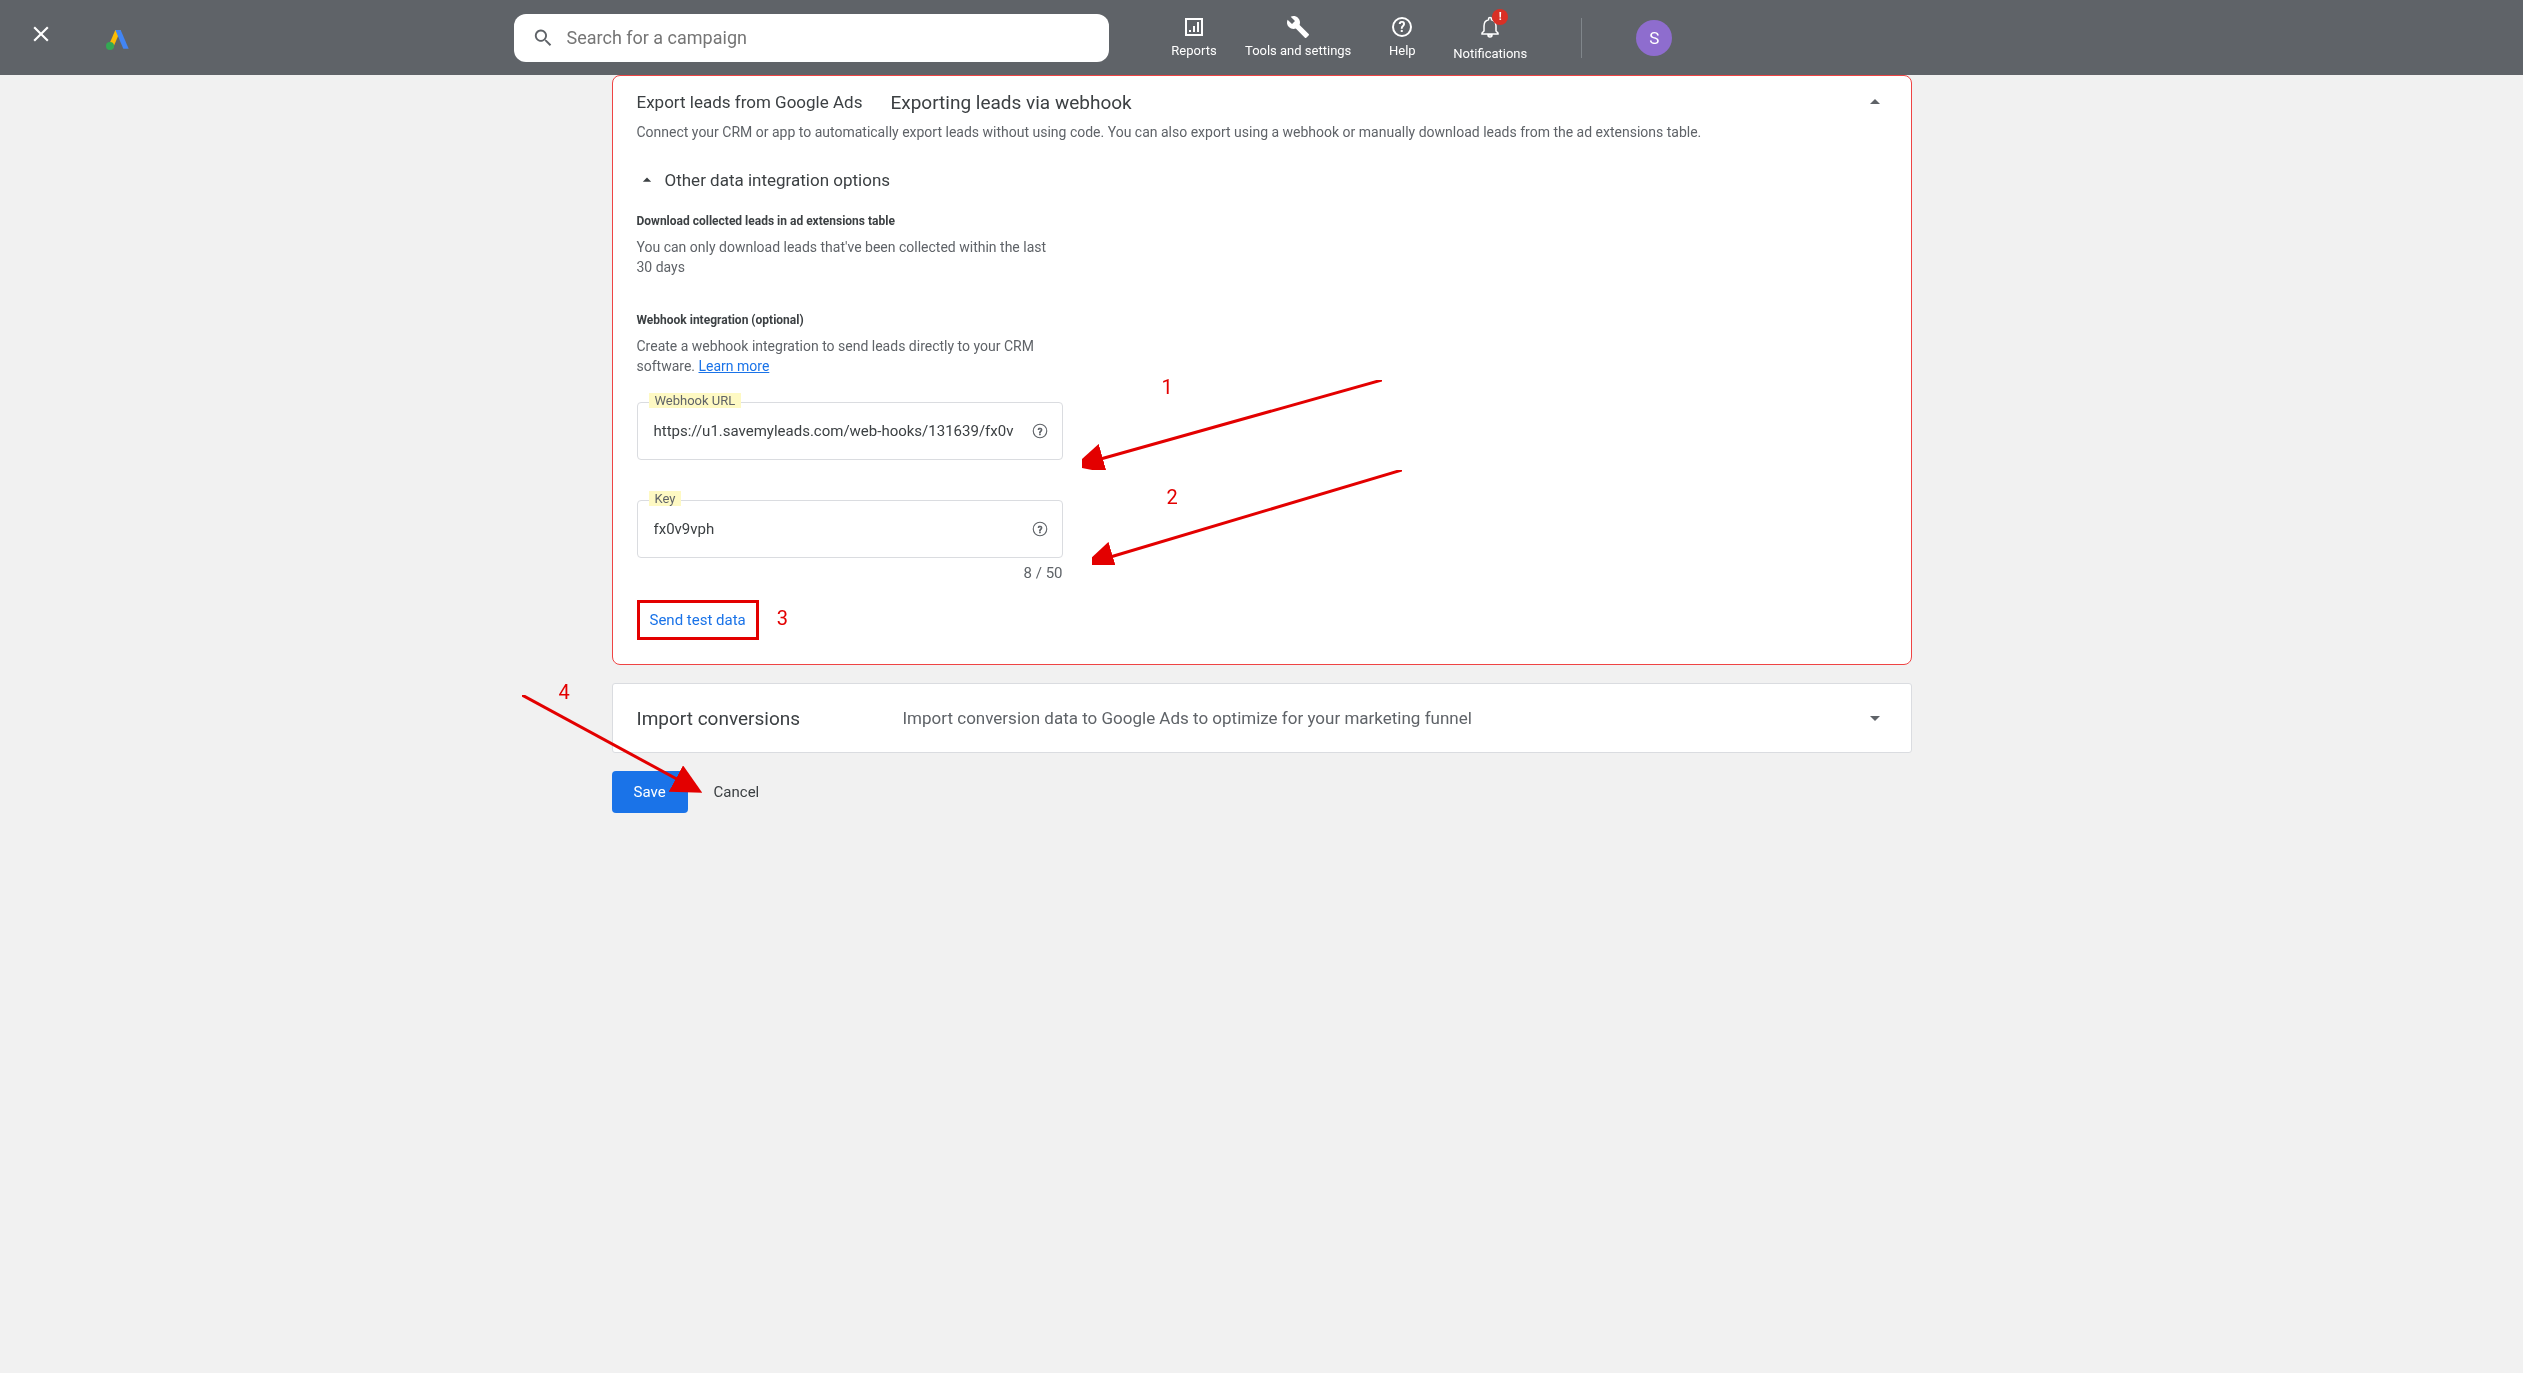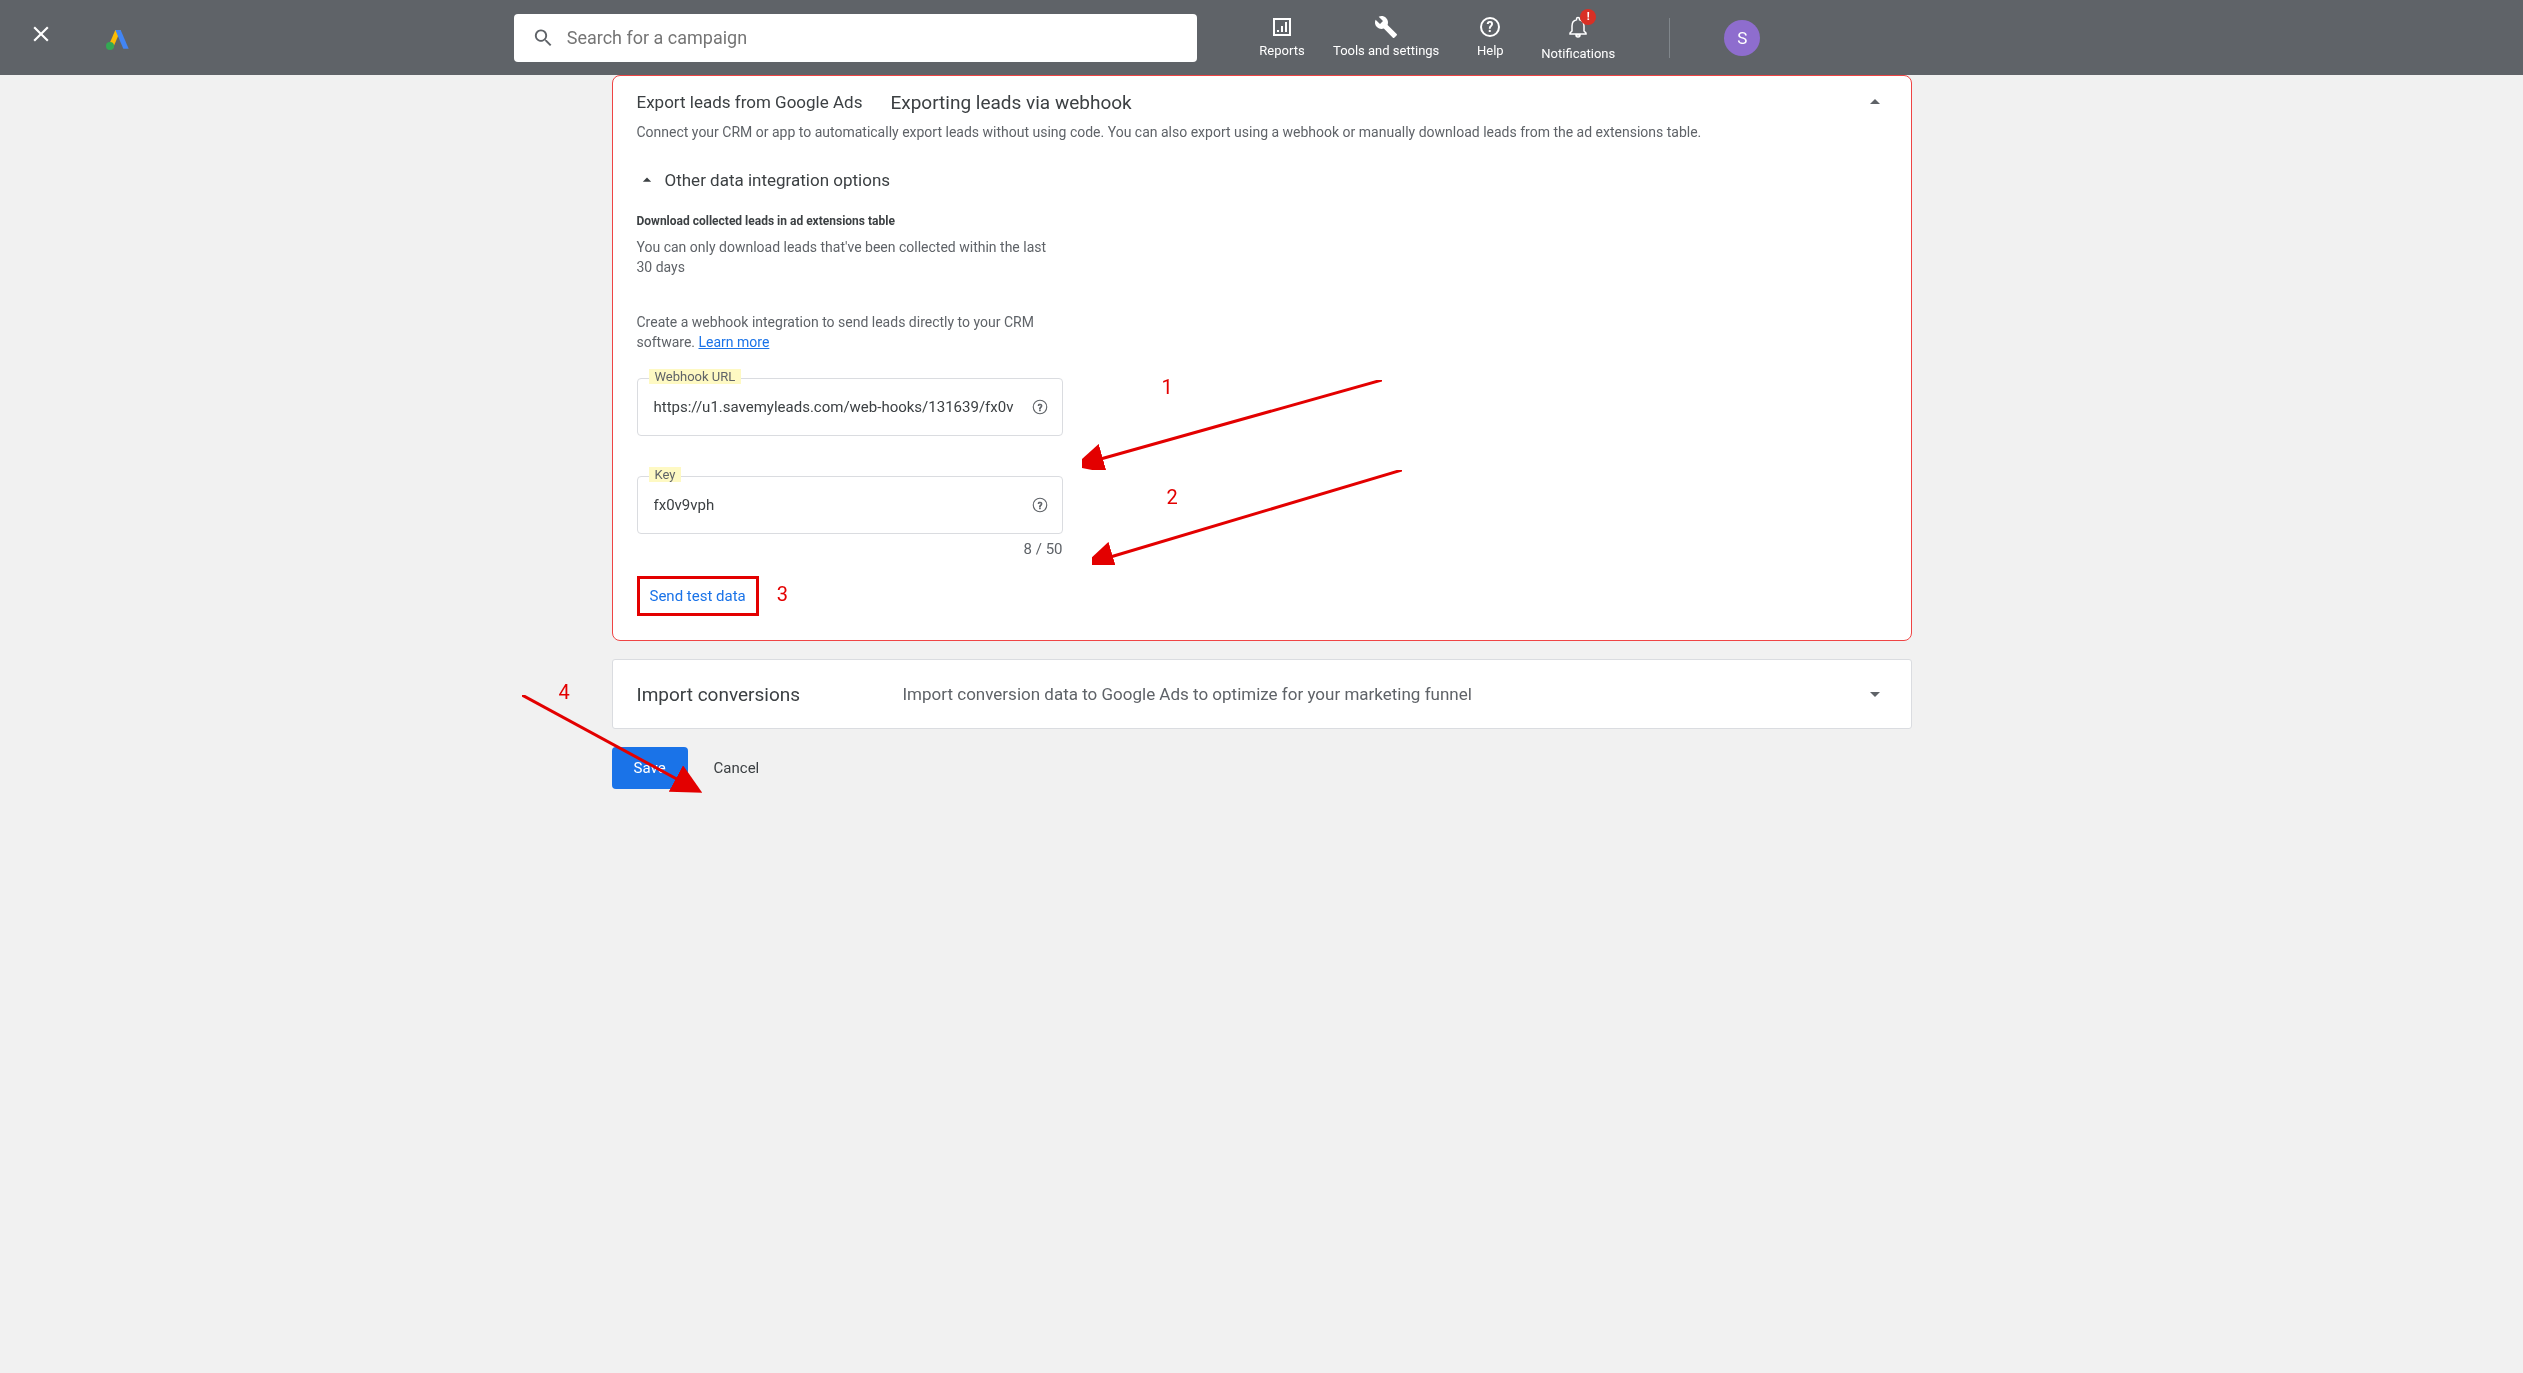--- a/index.html
+++ b/index.html
@@ -2,21 +2,21 @@
 <html><head>
   <meta charset="utf-8">
   <style>
     * { box-sizing: border-box; margin: 0; padding: 0; font-family: Roboto, Arial, sans-serif; }
     body { background: #f1f1f1; }
     
     
     .top-bar { background: #5f6368; height: 75px; display: flex; align-items: center; padding: 0 20px; gap: 40px; }
     .close-btn { color: white; font-size: 28px; cursor: pointer; padding: 8px; }
     .ads-logo { width: 32px; height: 32px; }
-    .search-container { flex: 0 0 auto; margin-left: 340px; position: relative; background: white; border-radius: 4px; width: 683px; height: 48px; display: flex; align-items: center; padding: 0 18px; }
+    .search-container { flex: 0 0 auto; margin-left: 340px; position: relative; background: white; border-radius: 12px; width: 595px; height: 48px; display: flex; align-items: center; padding: 0 18px; }
     .search-icon-svg { width: 24px; height: 24px; fill: #5f6368; margin-right: 12px; }
     .search-input { border: none; outline: none; font-size: 18px; color: #5f6368; width: 100%; }
     .top-nav { display: flex; gap: 26px; margin-left: 20px; }
     .nav-item { display: flex; flex-direction: column; align-items: center; color: white; font-size: 13px; cursor: pointer; text-align: center; gap: 4px; min-width: 50px; }
     .nav-icon { width: 24px; height: 24px; fill: white; }
     .notif-badge { position: relative; }
     .badge-dot { position: absolute; top: -6px; right: -6px; width: 16px; height: 16px; background: #d93025; border-radius: 50%; display: flex; align-items: center; justify-content: center; color: white; font-size: 11px; font-weight: bold; }
     .divider-v { width: 1px; height: 40px; background: #80868b; margin: 0 14px; }
     .avatar { width: 36px; height: 36px; border-radius: 50%; background: #8e6dce; display: flex; align-items: center; justify-content: center; color: white; font-size: 17px; }
     
@@ -135,20 +135,21 @@
       <div class="collapse-header">
         <svg class="collapse-chevron" viewBox="0 0 24 24">
             <path d="M7 10l5 5 5-5z"></path>
           </svg>
         <span class="collapse-title">Other data integration options</span>
       </div>
 
       <h3 class="section-title">Download collected leads in ad extensions table</h3>
       <p class="section-desc">You can only download leads that've been collected within the last 30 days</p>
 
+      <h3 class="section-title">Webhook integration (optional)</h3>
       <p class="section-desc" style="margin-bottom:26px;">
         <span>Create a webhook integration to send leads directly to your CRM software. </span><a class="learn-more" href="#">Learn more</a>
       </p>
 
       <div class="field-wrap">
         <span class="field-label">Webhook URL</span>
         <input class="text-input" type="text" value="https://u1.savemyleads.com/web-hooks/131639/fx0v" style="">
         <svg class="help-icon-in" viewBox="0 0 24 24">
             <circle cx="12" cy="12" r="9" stroke="#5f6368" stroke-width="1.5"></circle>
             <text x="12" y="17" text-anchor="middle" font-size="13" fill="#5f6368">?</text>

